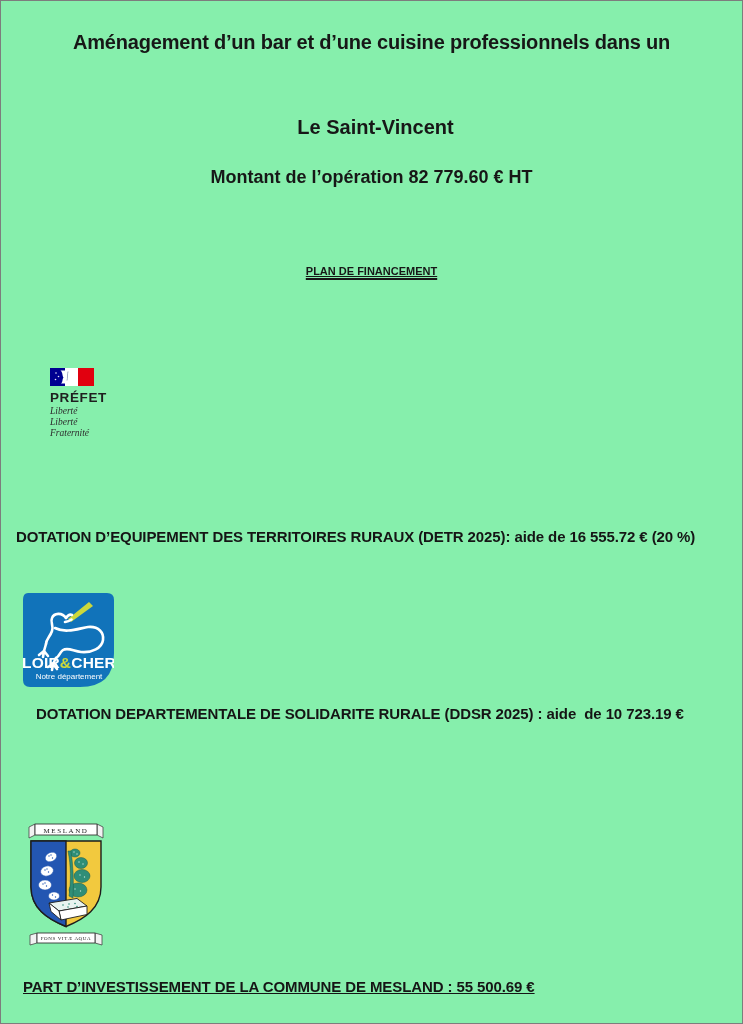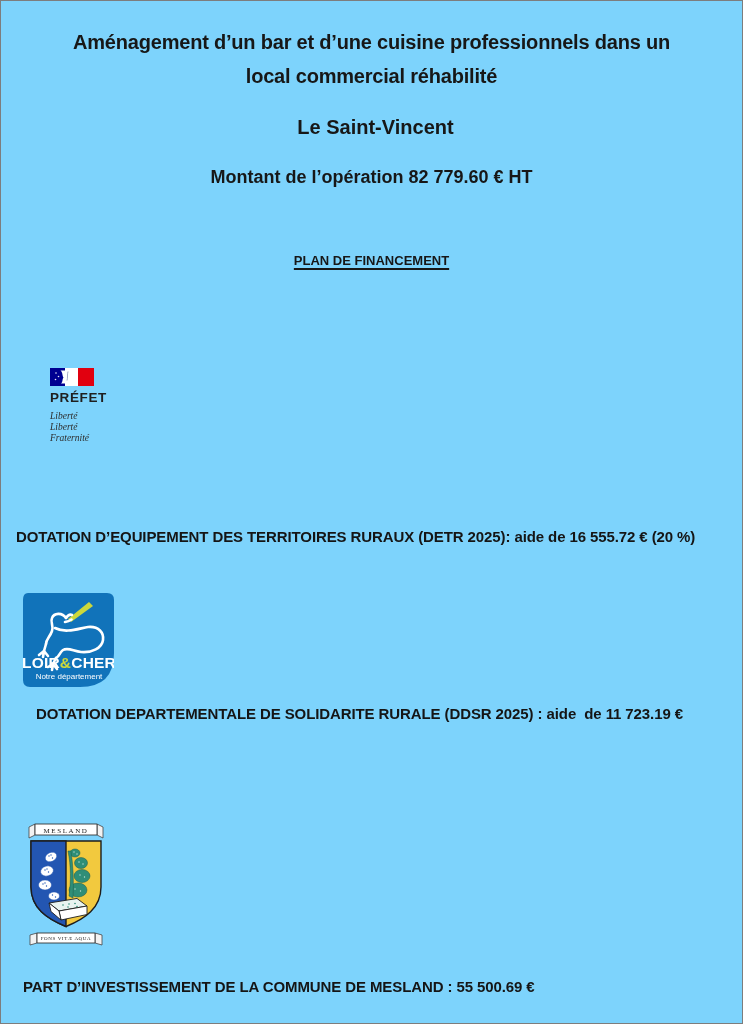--- a/index.html
+++ b/index.html
@@ -1,53 +1,52 @@
 <!DOCTYPE html>
 <html><head>
 <meta charset="utf-8">
 <style>
   html,body{margin:0;padding:0;background:#ffffff;}
   .page{
     position:relative;
     width:743px;height:1024px;
     box-sizing:border-box;
     border:1px solid #7d7d7d;
-    background:#7dd3fc;
+    background:#86efac;
     font-family:"Liberation Sans",sans-serif;
     color:#1b1b1b;
     overflow:hidden;
   }
   .abs{position:absolute;}
   .center{left:0;right:0;text-align:center;}
   .title-line{font-size:20px;font-weight:700;letter-spacing:-0.2px;color:#171717;}
   .title-1{top:30px;}
   .title-2{top:64px;}
   .subtitle{top:115px;font-size:20px;font-weight:700;color:#171717;margin-left:8px;}
   .amount{top:166px;font-size:18px;font-weight:700;color:#171717;}
-  .plan-heading{top:252px;font-size:13px;font-weight:700;color:#171717;}
+  .plan-heading{top:264px;font-size:11px;font-weight:700;color:#171717;text-decoration:underline;}
   .plan-heading span{text-decoration:underline;text-underline-offset:3px;text-decoration-thickness:1.5px;}
   .funding-line{font-size:15px;font-weight:700;white-space:pre-wrap;letter-spacing:-0.1px;color:#151515;}
   .detr-line{left:15px;top:479px;margin-top:48px;}
   .ddsr-line{left:35px;top:704px;}
-  .part-line{left:22px;top:977px;}
+  .part-line{left:22px;top:977px;text-decoration:underline;}
   
   .prefet{left:49px;top:367px;width:220px;}
   .prefet-name{font-size:13.5px;font-weight:700;letter-spacing:0.6px;line-height:15.5px;color:#1f1f1f;}
-  .prefet-motto{margin-top:5px;font-family:"Liberation Serif",serif;font-style:italic;font-size:9.5px;line-height:11px;color:#2d2d2d;}
+  .prefet-motto{font-family:"Liberation Serif",serif;font-style:italic;font-size:9.5px;line-height:11px;color:#2d2d2d;}
   .dept-logo{left:22px;top:592px;}
   .mesland-arms{left:20px;top:820px;}
   .serif-caps{font-family:"Liberation Serif",serif;}
 </style>
 </head>
 <body>
 
 <div class="page">
 
   <div class="abs center title-line title-1">Aménagement d’un bar et d’une cuisine professionnels dans un</div>
-  <div class="abs center title-line title-2">local commercial réhabilité</div>
   <div class="abs center subtitle">Le Saint-Vincent</div>
   <div class="abs center amount">Montant de l’opération 82 779.60 € HT</div>
   <div class="abs center plan-heading"><span>PLAN DE FINANCEMENT</span></div>
 
   <div class="abs prefet">
     <svg width="44" height="18" viewBox="0 0 44 18">
       <rect x="0" y="0" width="15" height="18" fill="#000091"></rect>
       <rect x="15" y="0" width="13" height="18" fill="#ffffff"></rect>
       <rect x="28" y="0" width="16" height="18" fill="#E1000F"></rect>
       <g>
@@ -80,21 +79,21 @@
       <path d="M32,35 C43,41 57,35 65,34 C76,33 81,40 80,47 C79,55 69,60 58,59 C50,58 45,54 40,57 C36,60 37,63 33,65"></path>
       <path d="M23,51 L21,58"></path>
       <path d="M21,58 L16,62 M21,58 L20,64 M21,58 L25,63"></path>
       <path d="M33,65 L30,71"></path>
       <path d="M30,71 L25,74 M30,71 L29,77 M30,71 L34,76"></path>
     </g>
     <text x="46" y="75" text-anchor="middle" font-family="Liberation Sans, sans-serif" font-size="15.5" font-weight="700" fill="#ffffff" letter-spacing="0.2"><tspan>LOIR</tspan><tspan fill="#CCD83B">&amp;</tspan><tspan>CHER</tspan></text>
     <text x="46" y="86" text-anchor="middle" font-family="Liberation Sans, sans-serif" font-size="8" fill="#ffffff">Notre département</text>
   </svg>
 
-  <div class="abs funding-line ddsr-line">DOTATION DEPARTEMENTALE DE SOLIDARITE RURALE (DDSR 2025) : aide  de 11 723.19 €</div>
+  <div class="abs funding-line ddsr-line">DOTATION DEPARTEMENTALE DE SOLIDARITE RURALE (DDSR 2025) : aide  de 10 723.19 €</div>
 
   <svg class="abs mesland-arms" width="90" height="128" viewBox="0 0 90 128">
 
     <g>
       <path d="M14,3 L8,6 L8,17 L14,14 Z M76,3 L82,6 L82,17 L76,14 Z" fill="#f2f2f2" stroke="#444" stroke-width="0.8"></path>
       <path d="M14,3 H76 V14 H14 Z" fill="#ffffff" stroke="#333" stroke-width="0.9"></path>
       <text x="45" y="11.5" text-anchor="middle" class="serif-caps" font-family="Liberation Serif, serif" font-size="7" letter-spacing="1.6" fill="#222">MESLAND</text>
     </g>
 
     <g>

